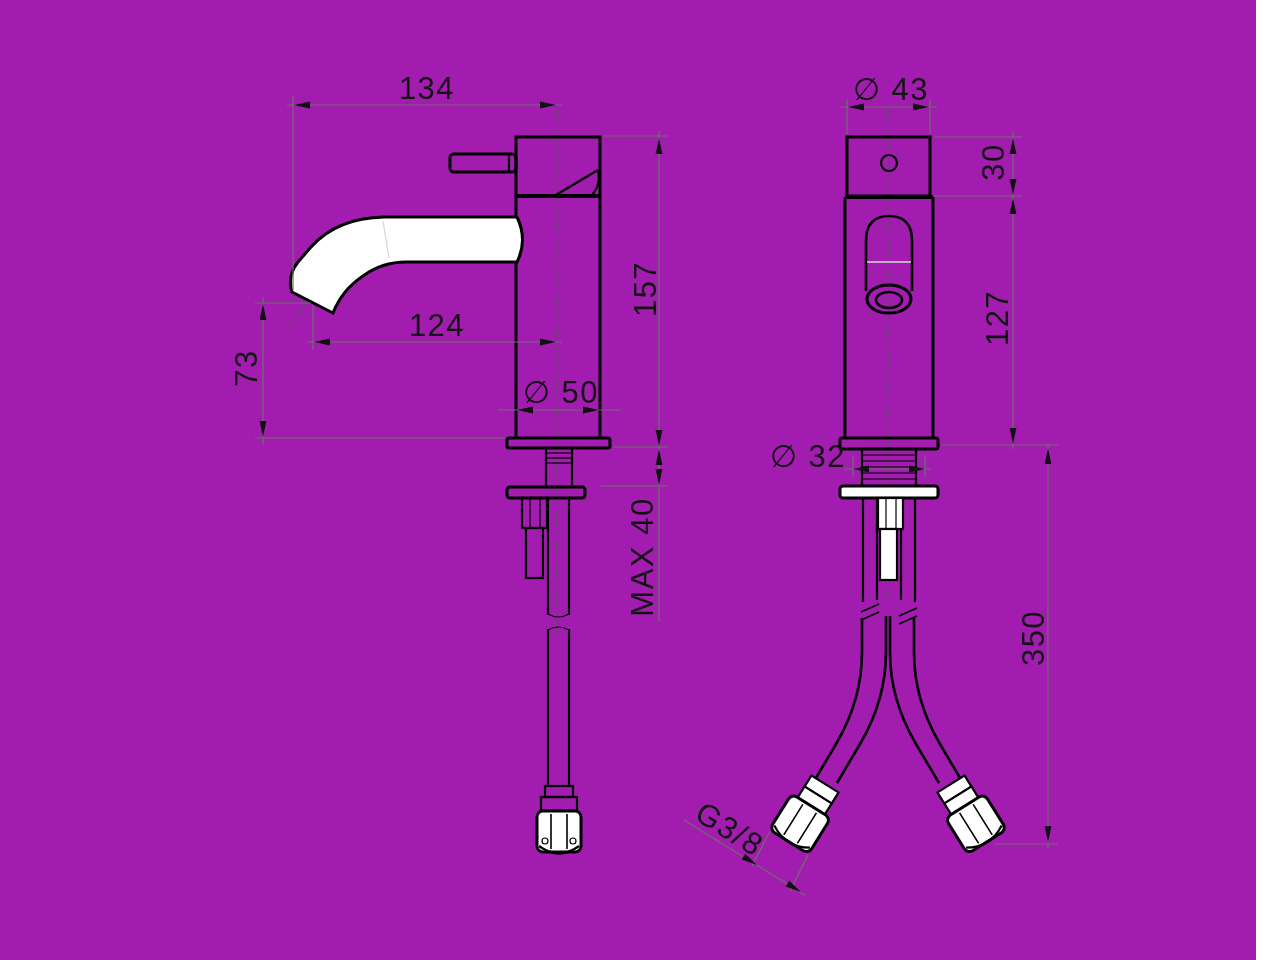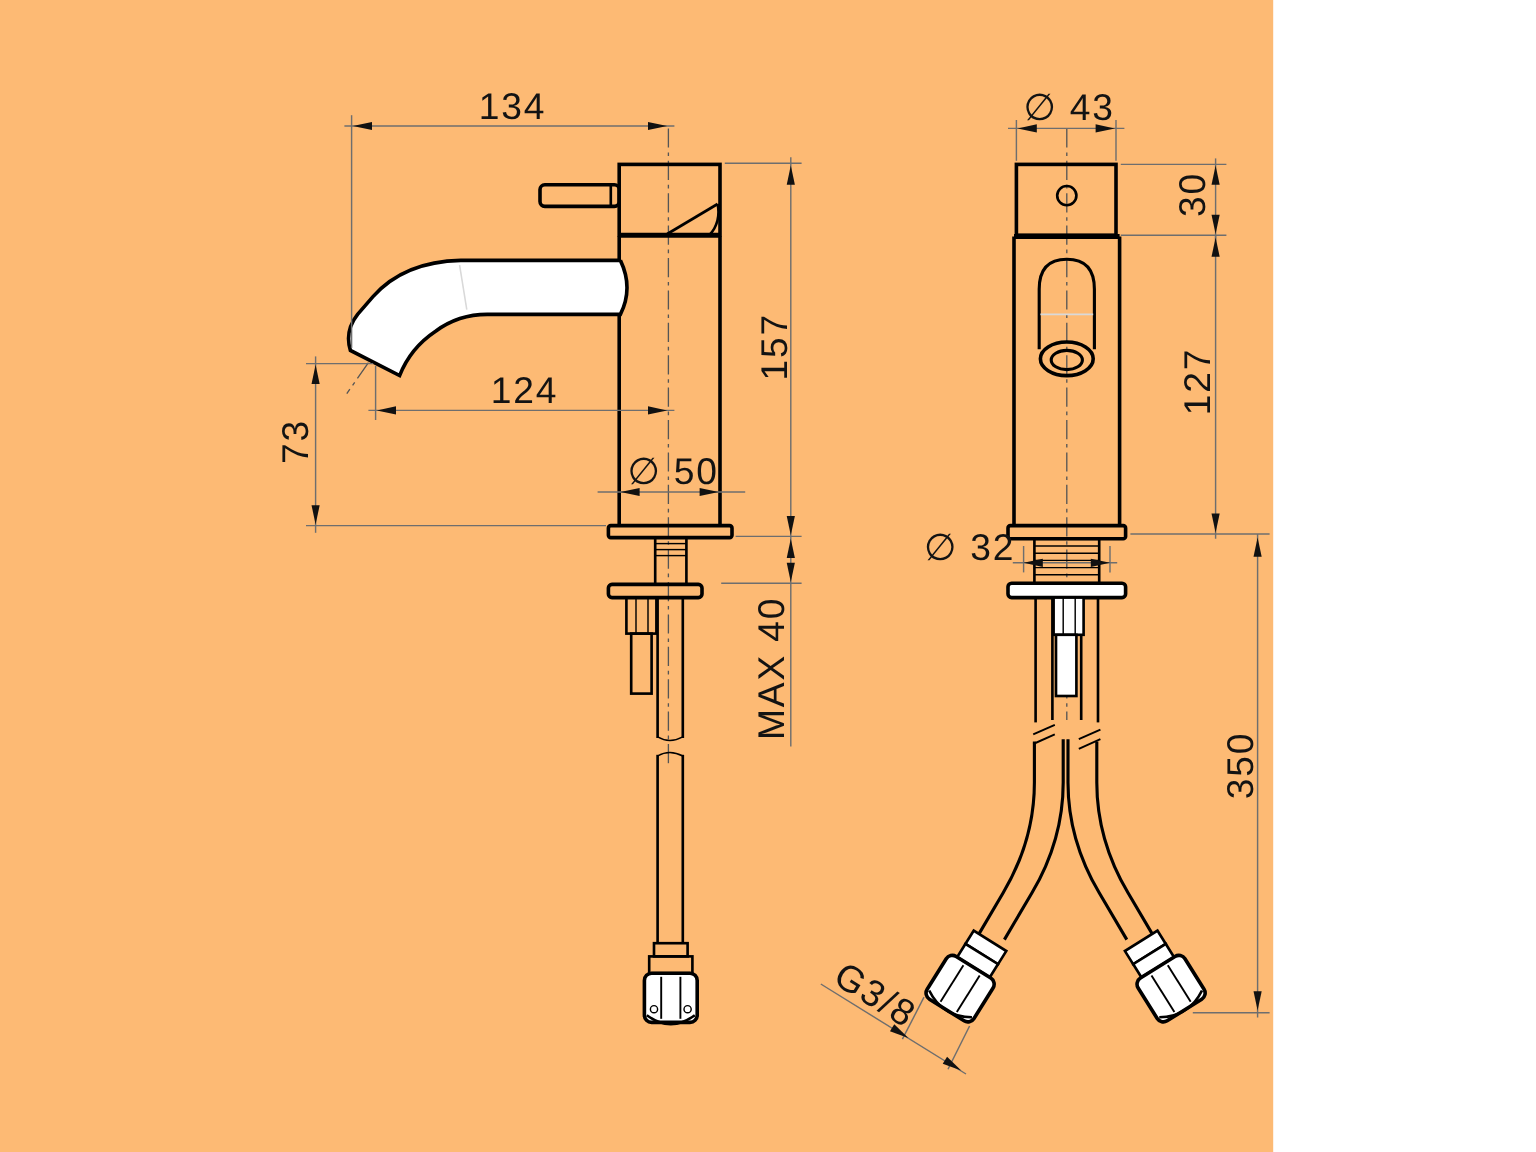--- a/index.html
+++ b/index.html
@@ -1,16 +1,16 @@
 <!DOCTYPE html>
 <html><head>
 <meta charset="utf-8">
 <style>
   html,body{margin:0;padding:0;background:#ffffff;}
-  .stage{position:relative;width:1061px;height:960px;background:#fdba74;overflow:hidden;}
+  .stage{position:relative;width:1256px;height:960px;background:#a21caf;overflow:hidden;}
   svg text{font-family:"Liberation Sans","DejaVu Sans",sans-serif;font-size:31px;fill:#131313;letter-spacing:1.5px;}
   .o1{stroke:#000;stroke-width:1.2;fill:none}
   .o15{stroke:#000;stroke-width:1.6;fill:none}
   .o2{stroke:#000;stroke-width:2.2;fill:none}
   .o25{stroke:#000;stroke-width:2.6;fill:none}
   .o3{stroke:#000;stroke-width:3;fill:none}
   .o4{stroke:#000;stroke-width:4.2;fill:none}
   .wf{fill:#fff}
   .d{stroke:#6e6e6e;stroke-width:1.2;fill:none}
   .cl{stroke:#555;stroke-width:1.1;stroke-dasharray:16 4 3 4;fill:none}

